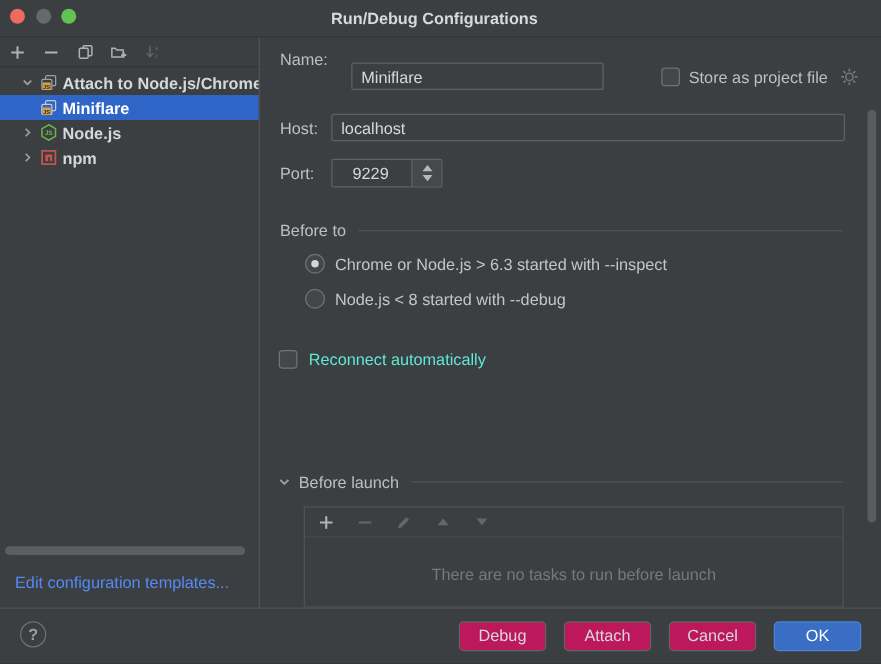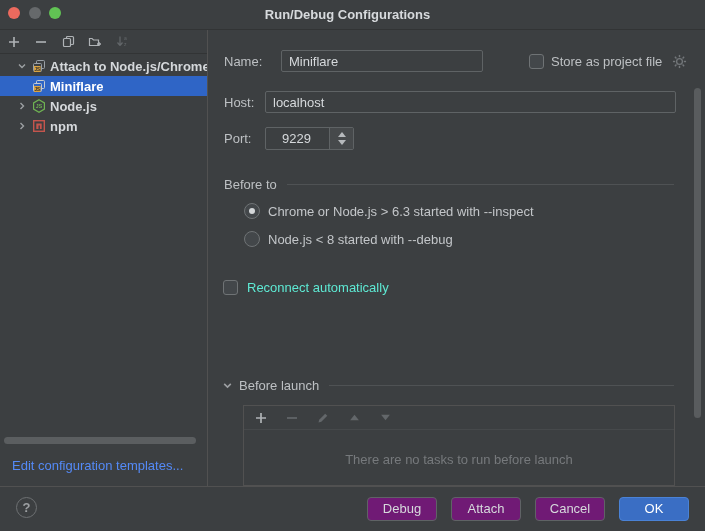--- a/index.html
+++ b/index.html
@@ -106,21 +106,21 @@
   
   .footer { position:absolute; left:0; top:486px; width:705px; height:45px; border-top:1px solid #515151; }
   .help-btn {
     position:absolute; left:16px; top:10px; width:21px; height:21px; border-radius:50%;
     border:1.5px solid #6e7173; color:#9da0a3; font-weight:bold;
     display:flex; align-items:center; justify-content:center; font-size:13px; cursor:pointer;
   }
   .btn-row { position:absolute; right:16px; top:10px; display:flex; gap:14px; }
   .btn {
     width:70px; height:24px; border:1px solid #5f6365; border-radius:4px;
-    background:#701a75; color:#d6d9dc; font-size:13px; text-align:center; line-height:22px; cursor:pointer;
+    background:#be185d; color:#d6d9dc; font-size:13px; text-align:center; line-height:22px; cursor:pointer;
   }
   .btn.primary { background:var(--accent_blue,#3a6ec4); border-color:#4a82d6; color:#ffffff; }
 </style>
 </head>
 <body>
 
 <div class="window">
 
   <div class="titlebar">
     <div class="tl close"></div>
@@ -219,21 +219,21 @@
         <span>npm</span>
       </div>
     </div>
 
     <div class="h-scrollbar"></div>
     <div class="edit-link">Edit configuration templates...</div>
   </div>
 
   <div class="main">
 
-    <div class="flabel" style="left:16px; top:24px;">Name:</div>
+    <div class="flabel" style="left:16px; top:10px;">Name:</div>
     <div class="tfield name-field">Miniflare</div>
 
     <div class="store-row">
       <span class="checkbox"></span>
       <span>Store as project file</span>
       <span class="gear">
         <svg width="15" height="15" viewBox="0 0 16 16">
             <g stroke="currentColor" stroke-width="1.5">
               <line x1="8" y1="1" x2="8" y2="3.4"></line>
               <line x1="8" y1="12.6" x2="8" y2="15"></line>

